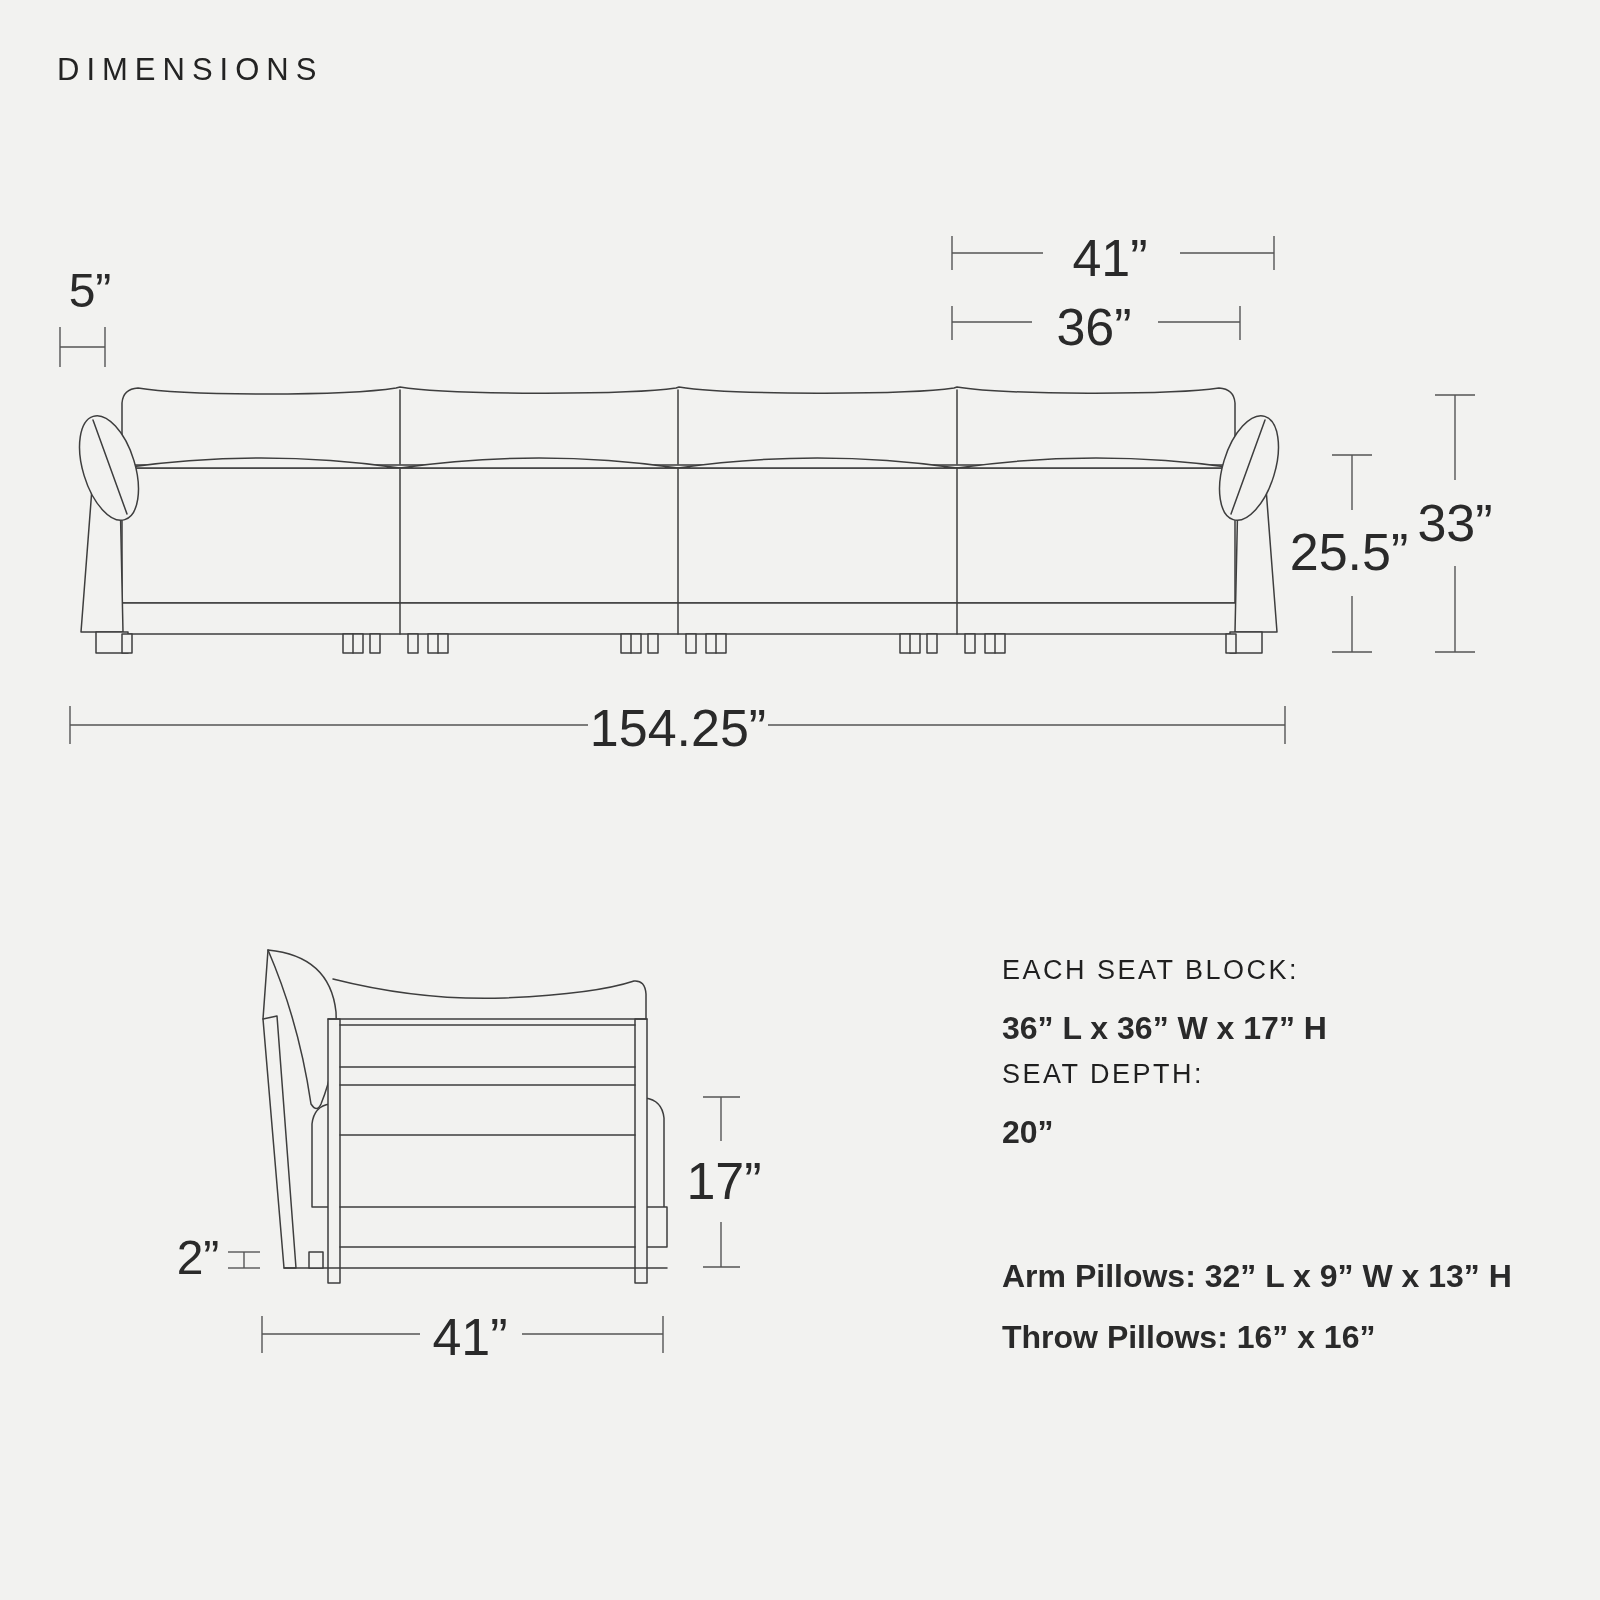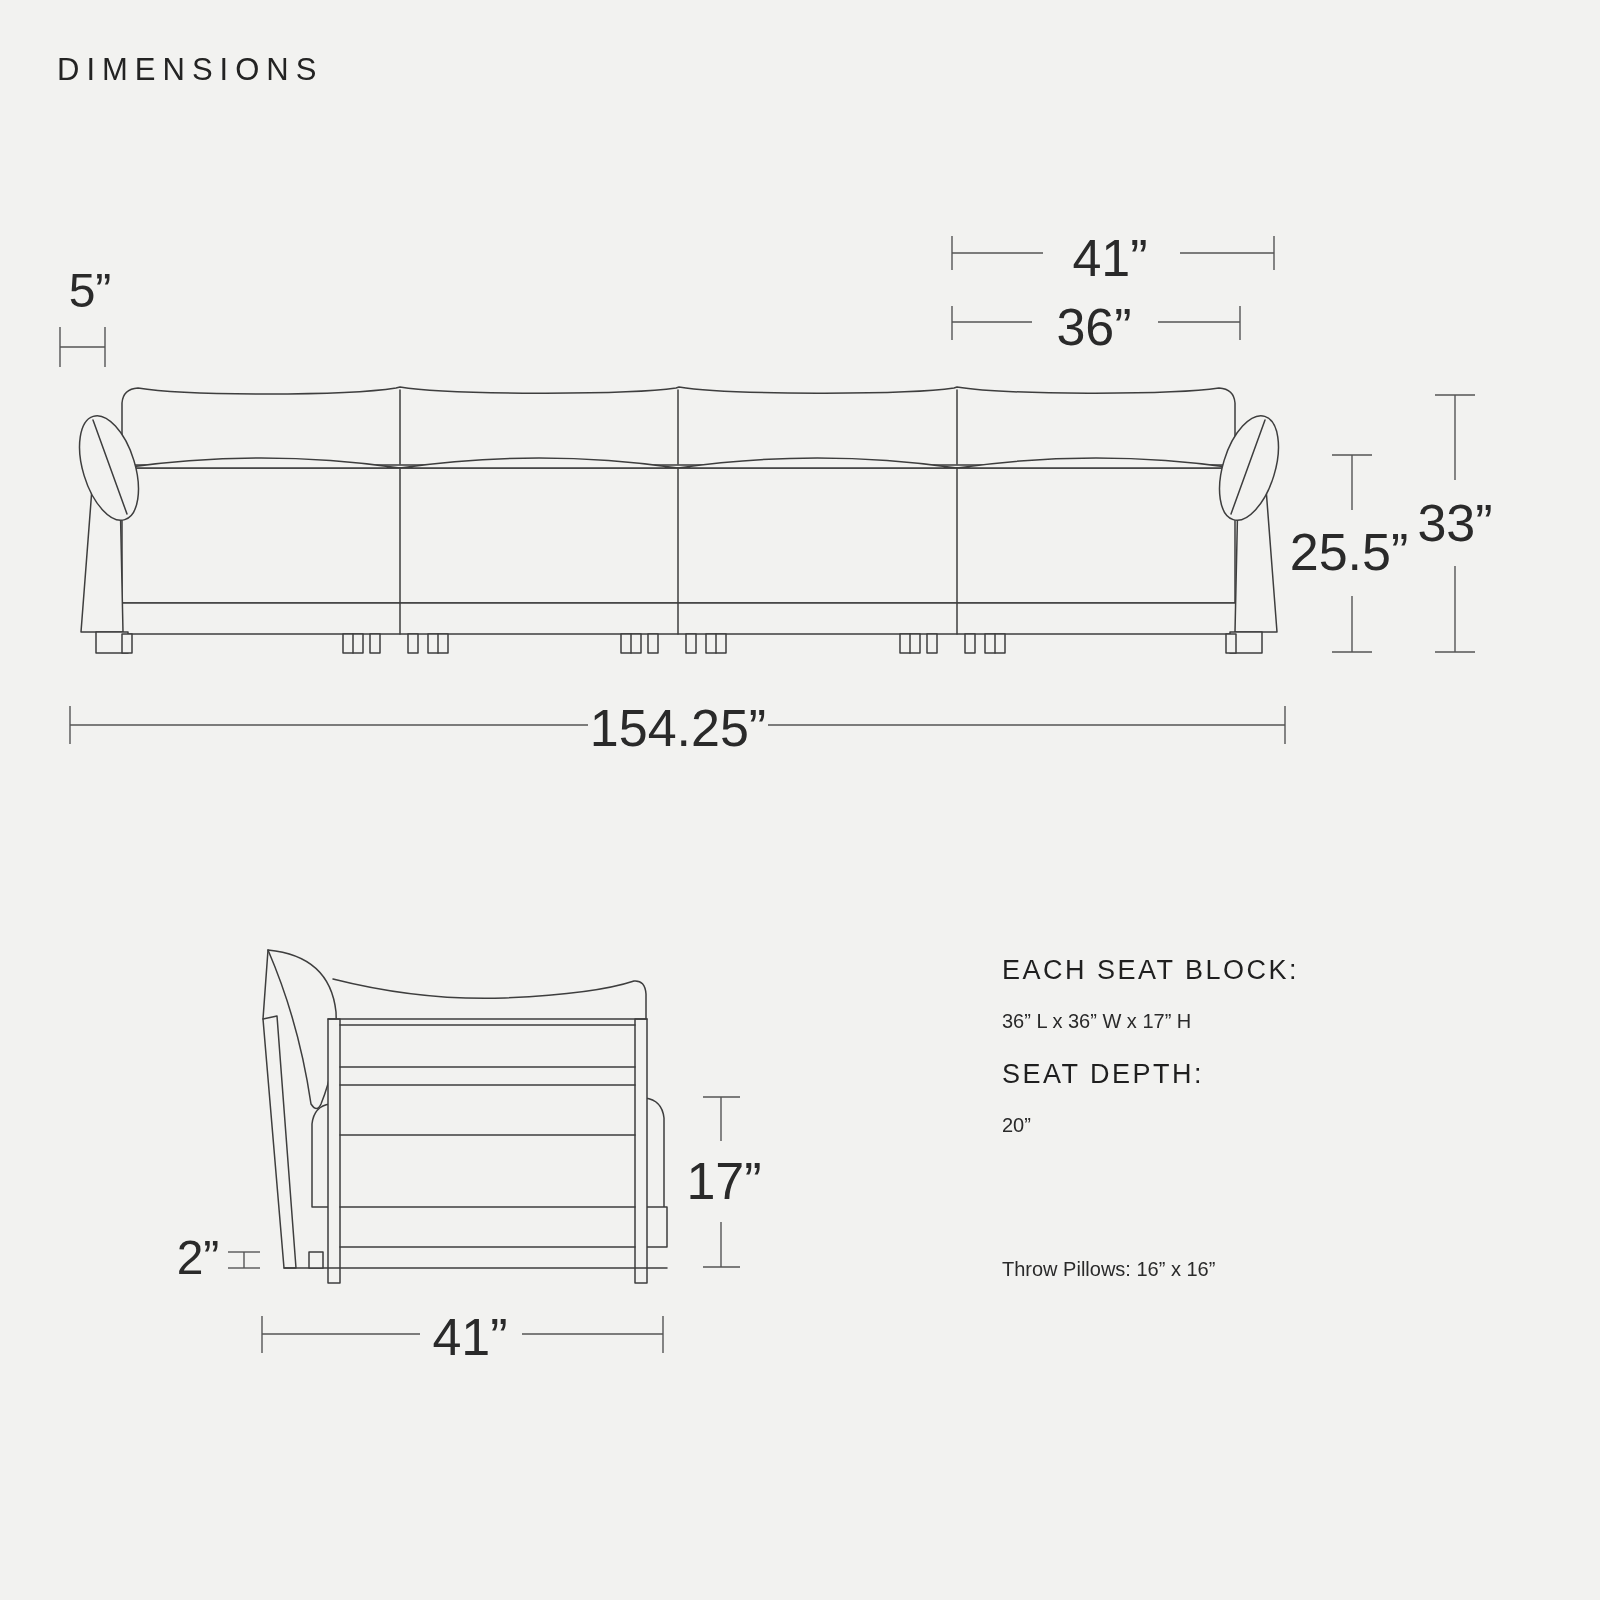--- a/index.html
+++ b/index.html
@@ -23,21 +23,21 @@
     text-anchor:middle;dominant-baseline:central;
   }
   .dim-label.small{font-size:48px;}
   .specs{position:absolute;left:1002px;width:560px;}
   .spec-block{position:absolute;left:0;}
   .spec-heading{
     font-size:27px;font-weight:normal;letter-spacing:2.5px;color:#1f1f1f;
     margin:0 0 24px 0;
   }
   .spec-line{
-    font-size:20px;font-weight:400;color:#2a2a2a;letter-spacing:0px;
+    font-size:32px;font-weight:700;color:#2a2a2a;letter-spacing:0px;
     margin:0 0 24px 0;white-space:nowrap;
   }
 </style>
 </head>
 <body>
 
 <div class="page-title">DIMENSIONS</div>
 
 <svg class="drawing-svg" width="1600" height="1600" viewBox="0 0 1600 1600">
 
@@ -221,15 +221,16 @@
     <div class="spec-heading">EACH SEAT BLOCK:</div>
     <div class="spec-line">36” L x 36” W x 17” H</div>
   </div>
 
   <div class="spec-block" style="top:1059px">
     <div class="spec-heading">SEAT DEPTH:</div>
     <div class="spec-line">20”</div>
   </div>
 
   <div class="spec-block" style="top:1258px">
+    <div class="spec-line">Arm Pillows: 32” L x 9” W x 13” H</div>
     <div class="spec-line">Throw Pillows: 16” x 16”</div>
   </div>
 </div>
 
 </body></html>

